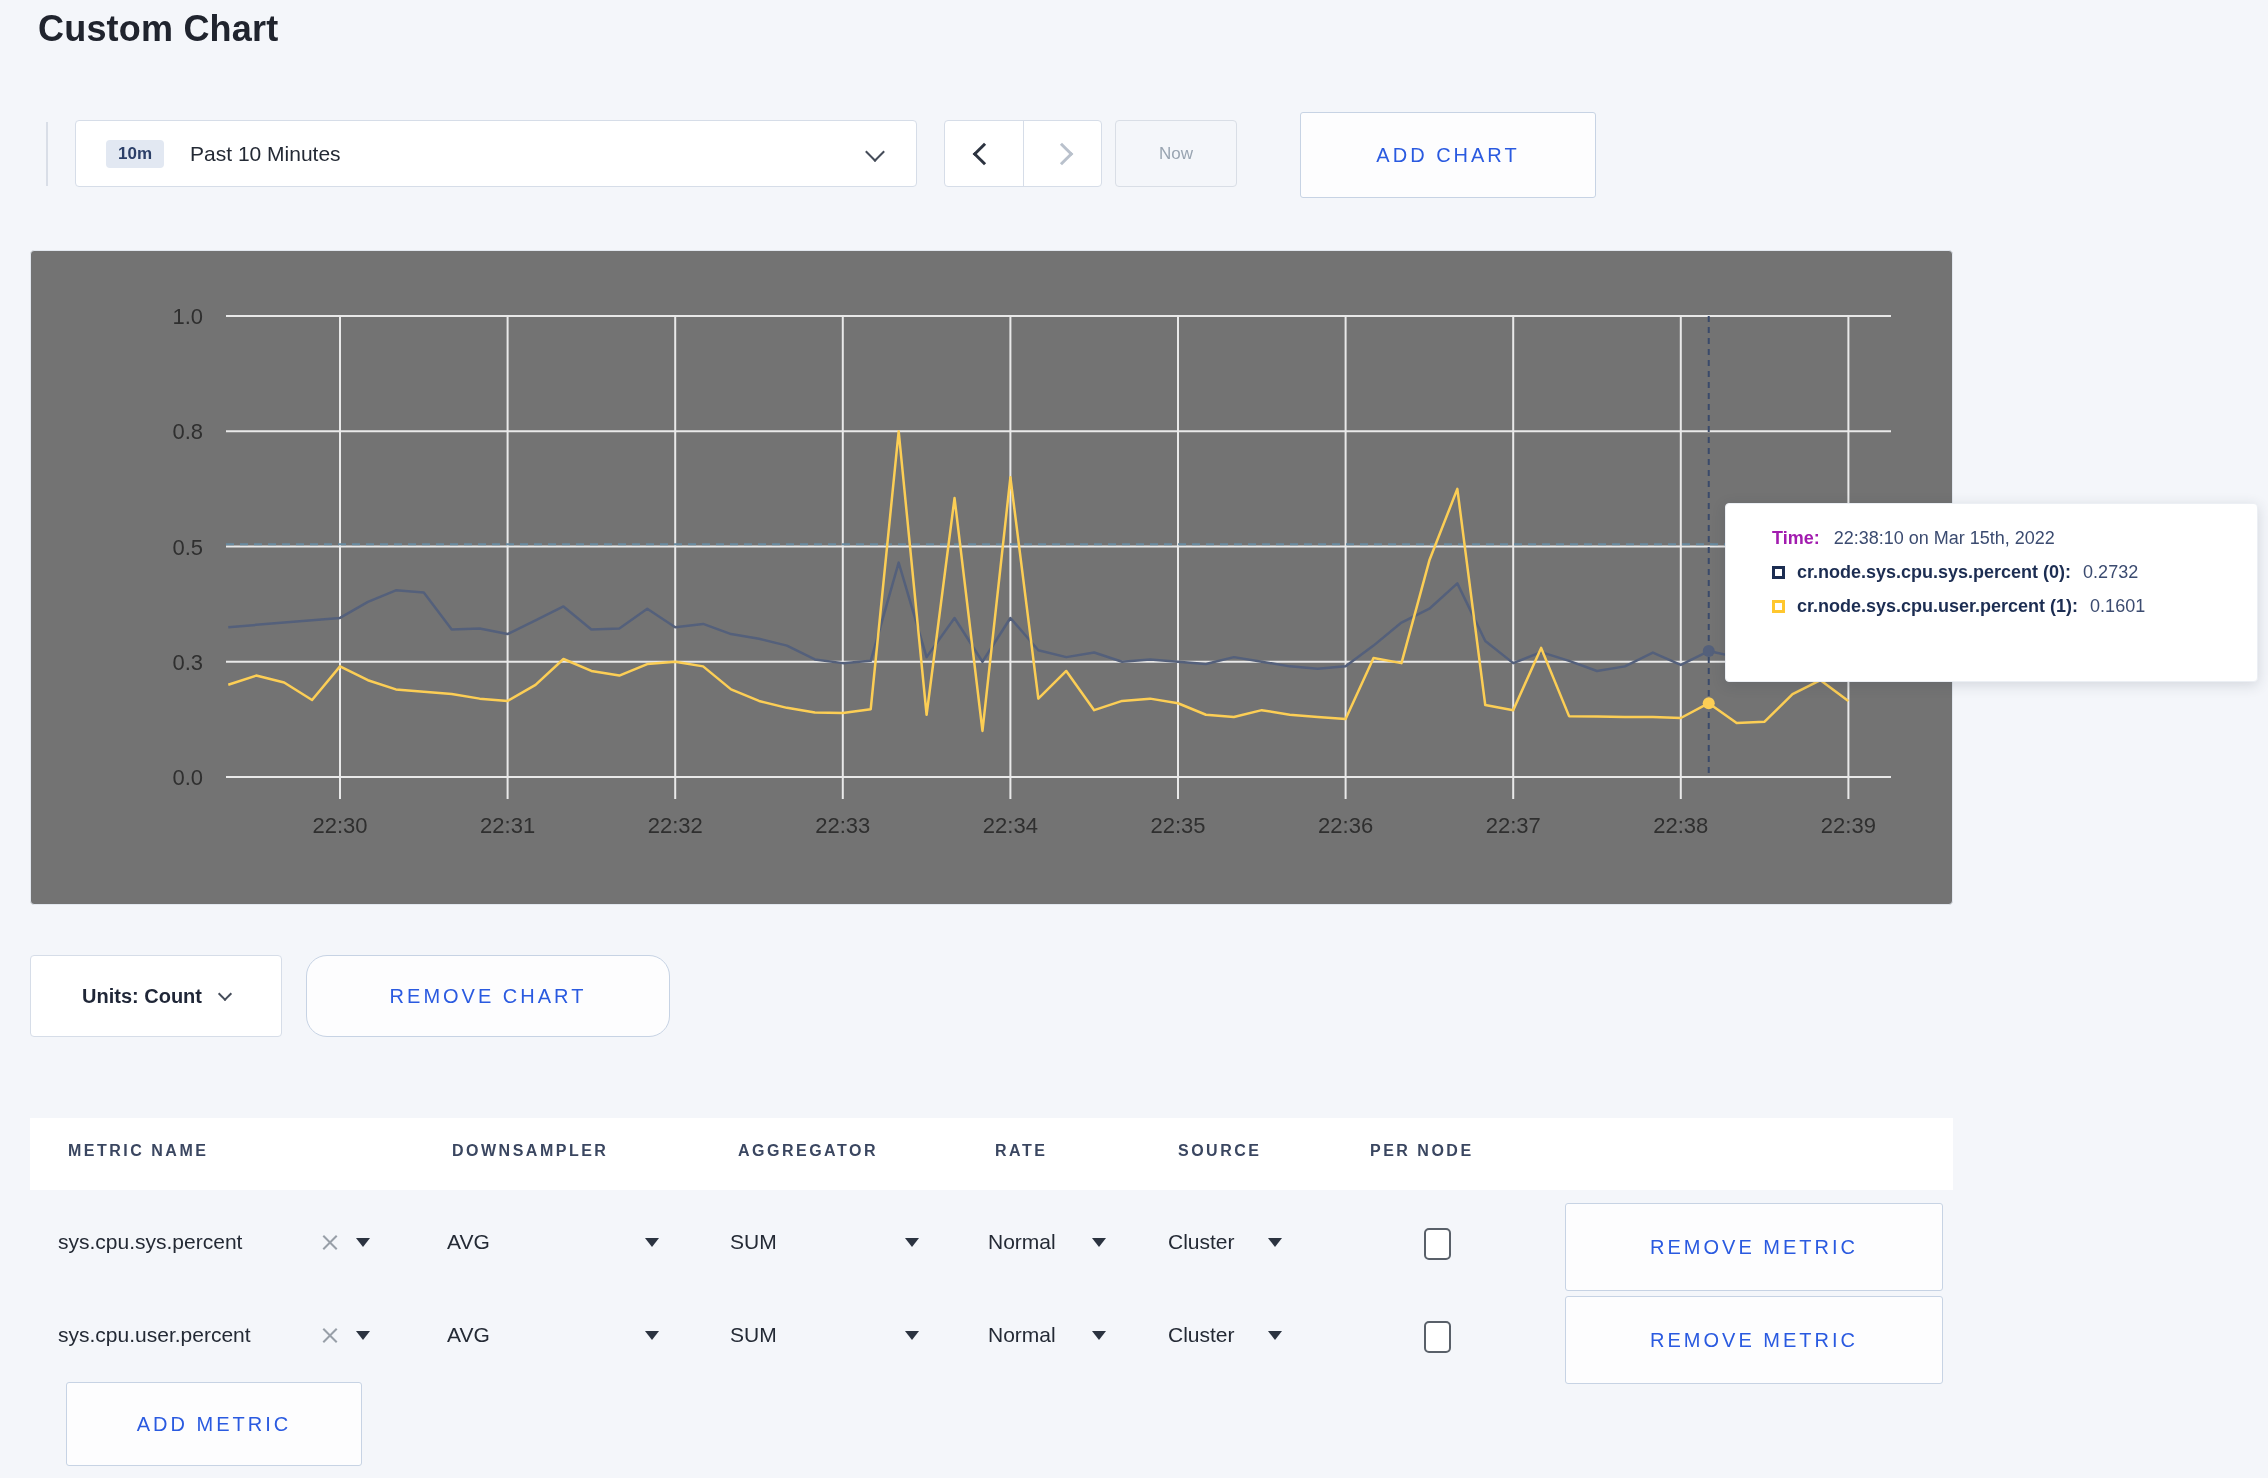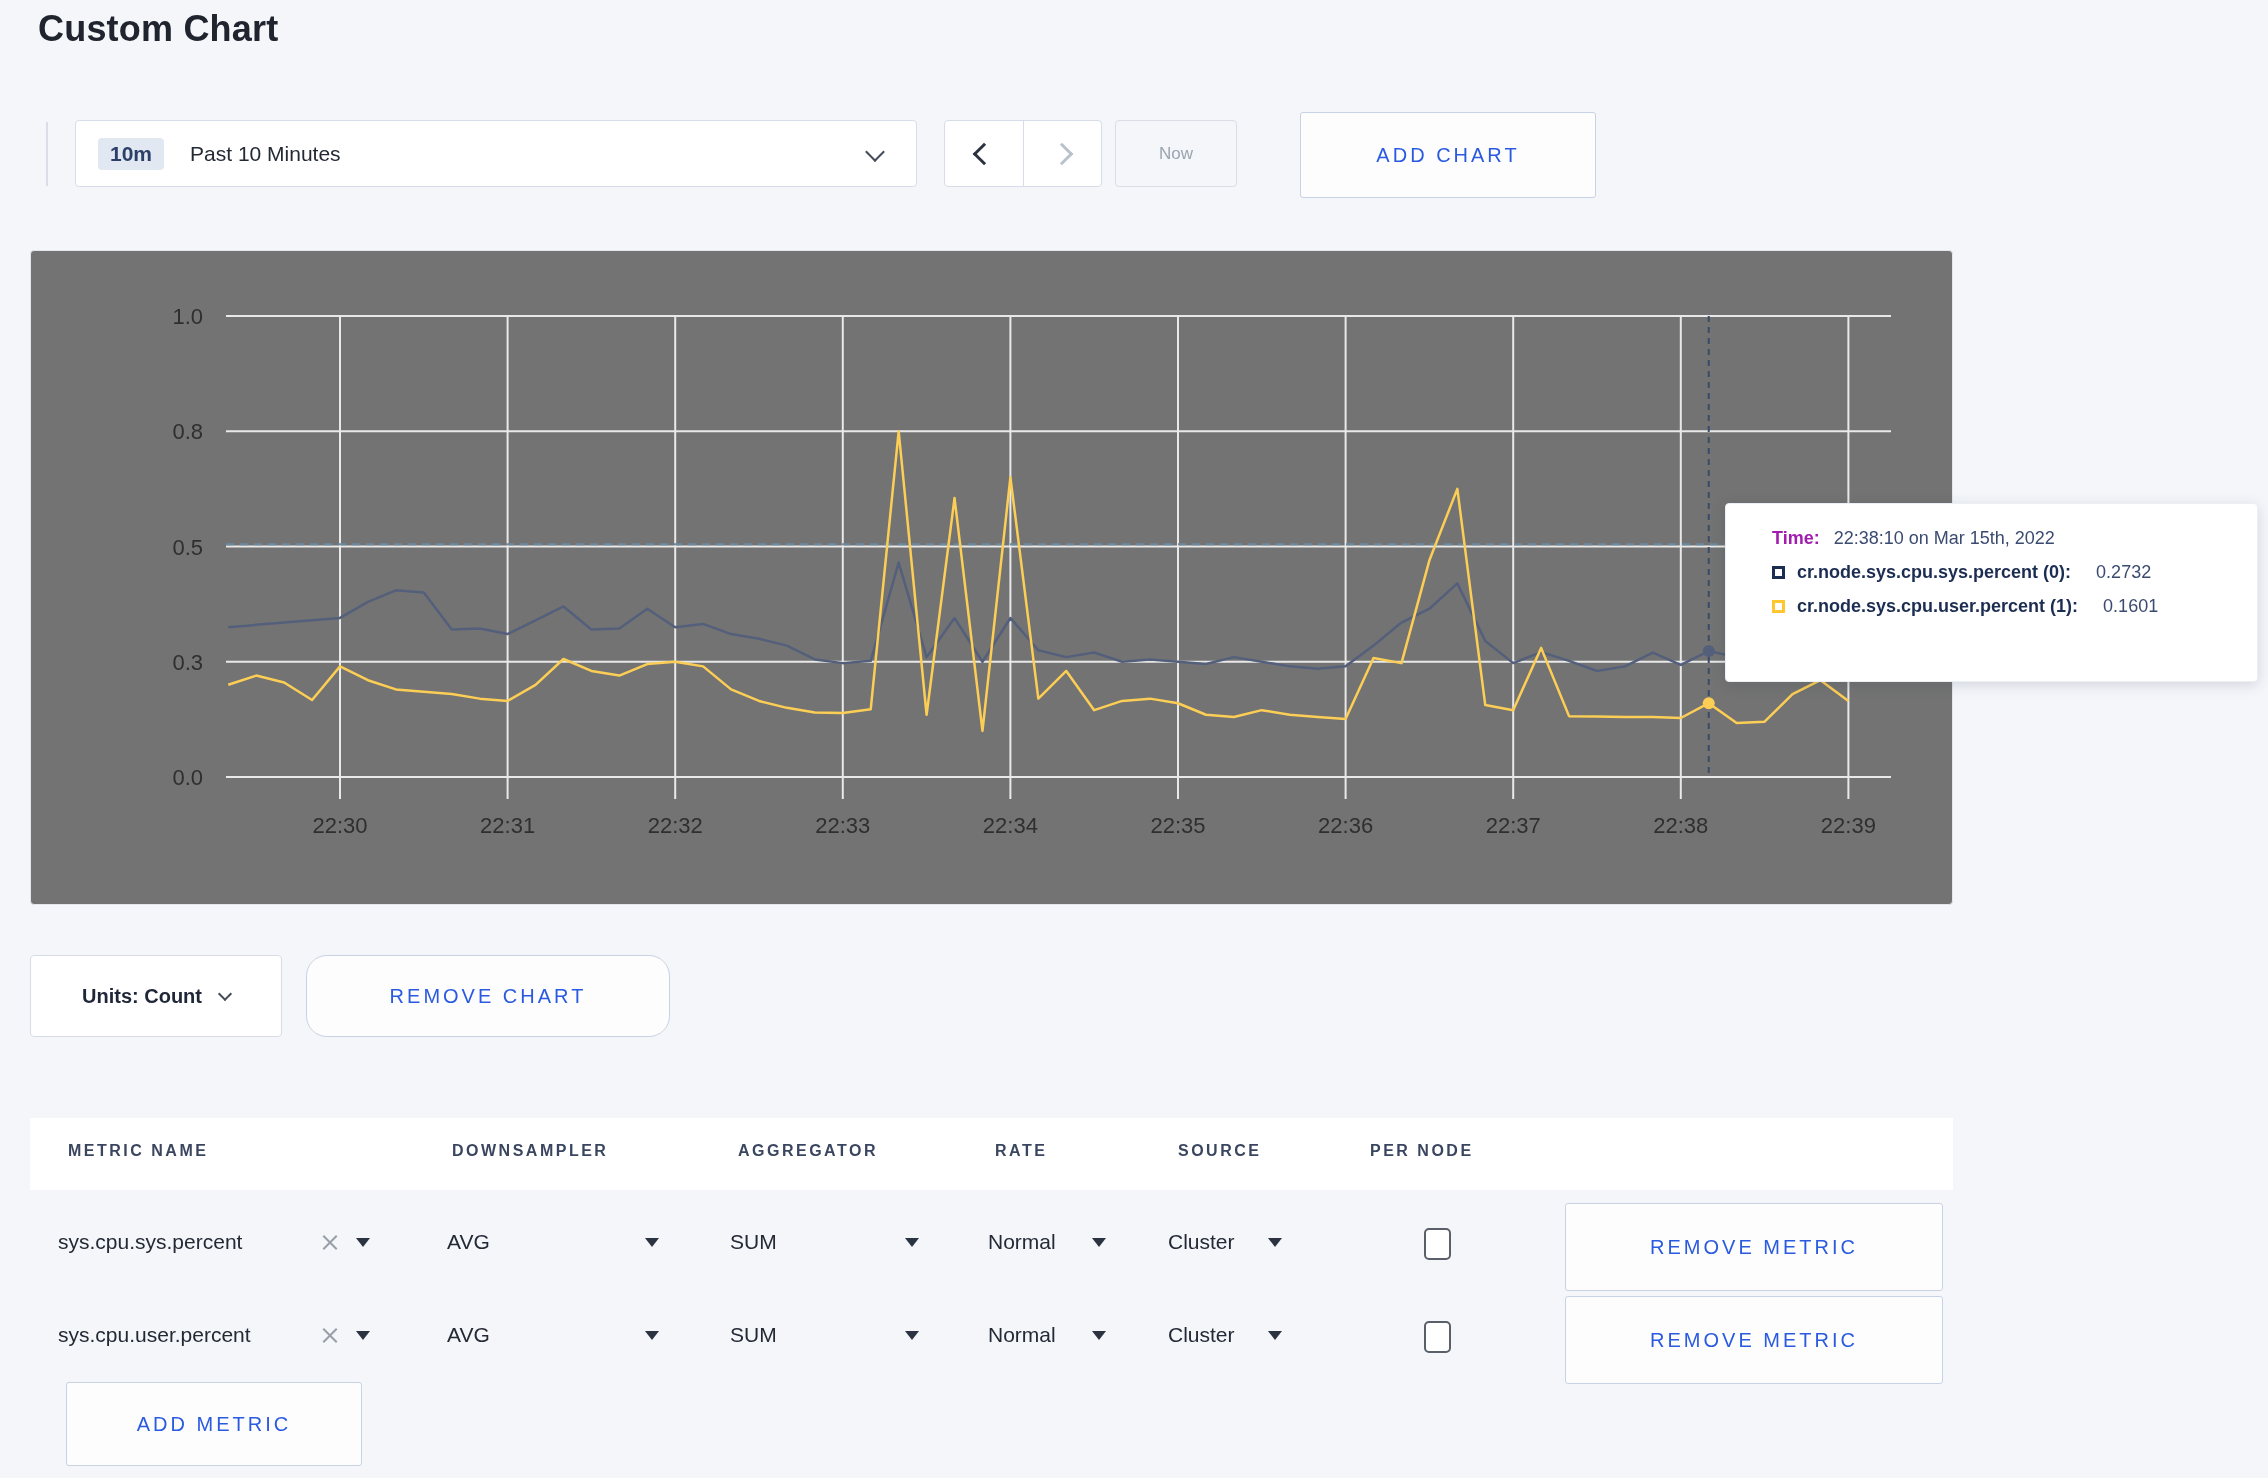--- a/index.html
+++ b/index.html
@@ -8,21 +8,21 @@
 
   .abs { position:absolute; }
 
   
   #page-title { left:38px; top:8px; font-size:36px; font-weight:700; color:#20242e; letter-spacing:.2px; }
 
   
   #toolbar-divider { left:46px; top:122px; width:2px; height:64px; background:#d9dee7; }
   .box { background:#fff; border:1px solid #d6dde8; border-radius:4px; }
   #time-select { left:75px; top:120px; width:842px; height:67px; display:flex; align-items:center; cursor:pointer; }
-  #time-badge { margin-left:22px; background:#e2e8f2; border-radius:4px; padding:4px 12px; font-size:21px; font-weight:700; color:#2c3f68; }
+  #time-badge { margin-left:30px; background:#e2e8f2; border-radius:4px; padding:4px 12px; font-size:17px; font-weight:700; color:#2c3f68; }
   #time-label { margin-left:26px; font-size:21px; color:#242a35; }
   .chev-down { width:14px; height:14px; border-right:2px solid #454c59; border-bottom:2px solid #454c59; transform:rotate(45deg); }
   #time-select .chev-down { position:absolute; right:34px; top:24px; }
   #range-arrows { left:944px; top:120px; width:158px; height:67px; display:flex; }
   #range-arrows .half { flex:1; display:flex; align-items:center; justify-content:center; cursor:pointer; }
   #range-arrows .half + .half { border-left:1px solid #d6dde8; }
   .chev-left  { width:16px; height:16px; border-left:3px solid #2c3340; border-bottom:3px solid #2c3340; transform:rotate(45deg); }
   .chev-right { width:16px; height:16px; border-right:3px solid #b9c1cc; border-top:3px solid #b9c1cc; transform:rotate(45deg); }
   #now-button { left:1115px; top:120px; width:122px; height:67px; background:transparent; border:1px solid #d9dee6; border-radius:4px;
                 display:flex; align-items:center; justify-content:center; font-size:17px; color:#99a4b1; cursor:default; }
@@ -35,21 +35,21 @@
   #chart-svg { position:absolute; left:0; top:0; }
 
   
   #chart-tooltip { left:1725px; top:503px; width:533px; height:179px; background:#fff; border:1px solid #eceff4; border-radius:4px;
                    box-shadow:0 3px 14px rgba(40,50,70,.16); padding:24px 0 0 46px; }
   .tt-row { display:flex; align-items:center; margin-bottom:13px; }
   #tooltip-time-label { font-size:18px; font-weight:700; color:#a21caf; }
   #tooltip-time-value { font-size:18px; color:#3b4b70; margin-left:14px; }
   .legend-swatch { width:13px; height:13px; border:3px solid; background:#fff; margin-right:12px; flex:none; }
   .tt-series-label { font-size:18px; font-weight:700; color:#1c2d52; }
-  .tt-series-value { font-size:18px; color:#3b4b70; margin-left:25px; }
+  .tt-series-value { font-size:18px; color:#3b4b70; margin-left:12px; }
 
   
   #units-button { left:30px; top:955px; width:252px; height:82px; display:flex; align-items:center; justify-content:center; cursor:pointer; }
   #units-label { font-size:20px; font-weight:700; color:#1f2637; }
   #units-button .chev-down { width:10px; height:10px; margin-left:18px; margin-top:-4px; }
   #remove-chart-button { left:306px; top:955px; width:364px; height:82px;border-radius:21px; }
 
   
   #table-header { left:30px; top:1118px; width:1923px; height:72px; background:#fff; }
   .col-head { position:absolute; top:24px; font-size:16px; font-weight:700; letter-spacing:2.5px; color:#3a4660; }

